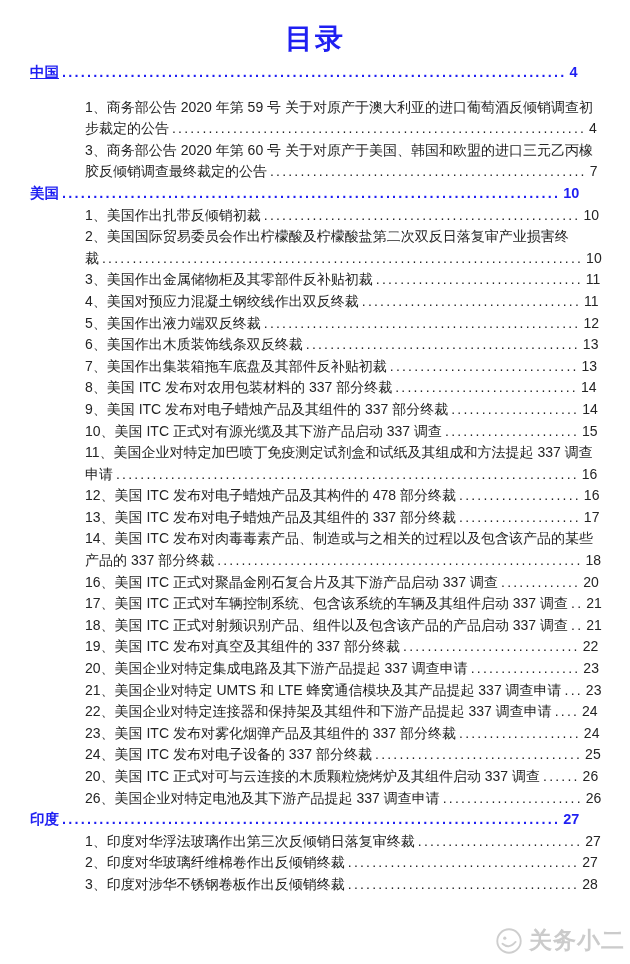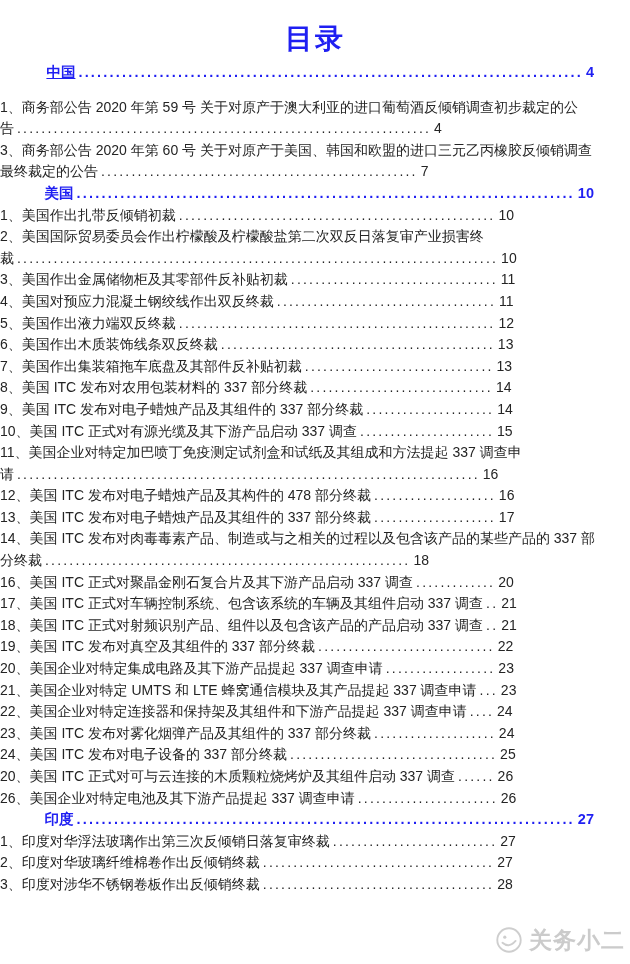--- a/index.html
+++ b/index.html
@@ -22,45 +22,45 @@
     font-weight:bold;
     color:var(--blue);
     letter-spacing:2px;
     line-height:30px;
   }
   .entry{
     line-height:21.6px;
     font-size:14px;
   }
   .entry.item{
+    padding-left:85px;
     padding-right:28px;
     color:var(--text);
   }
   .entry.sec{
     padding-left:30px;
     padding-right:36px;
     color:var(--blue);
     font-weight:bold;
     font-size:14.5px;
-    text-align:right;
   }
   .toc-sec:first-of-type .entry.sec{margin-bottom:13px;}
   .txt.u{text-decoration:underline;}
   .dots{
     letter-spacing:2.2px;
     margin:0 2px 0 3px;
     word-break:break-all;
   }
   .pg{padding-left:1px;}
   .watermark{
     position:absolute;
     right:5px;
     bottom:8px;
     display:flex;
-    align-items:flex-start;
+    align-items:center;
     gap:5px;
     opacity:0.85;
     pointer-events:none;
   }
   .watermark .wm-text{
     color:var(--wm);
     font-size:23px;
     font-weight:bold;
     letter-spacing:1px;
   }

